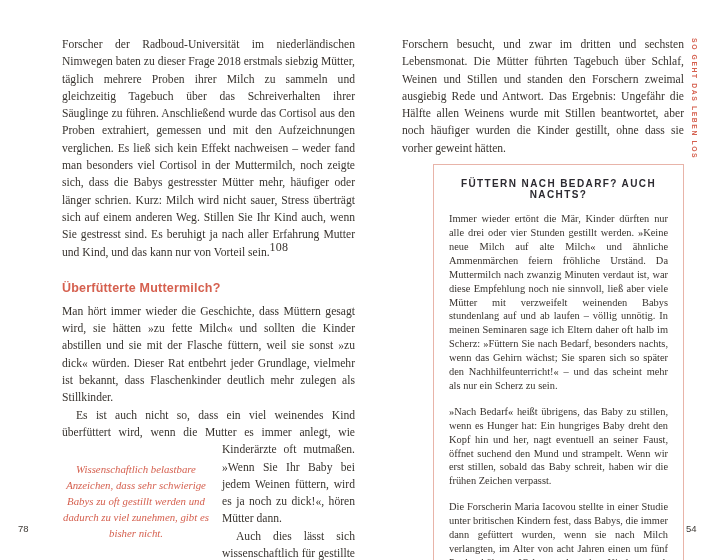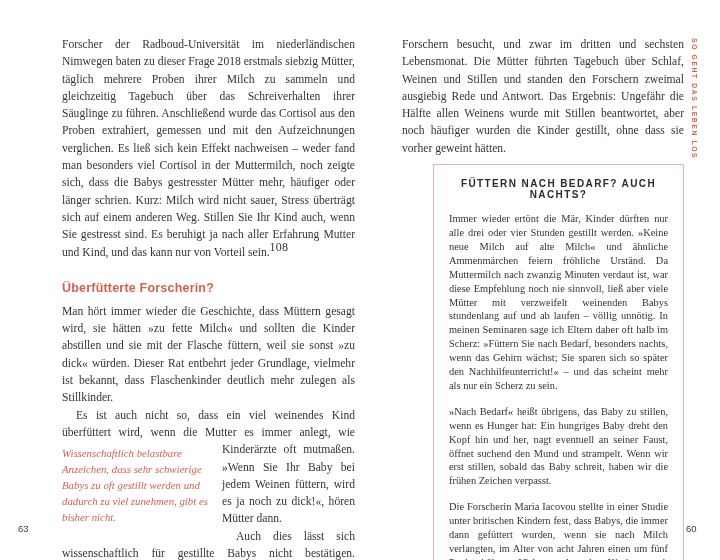--- a/index.html
+++ b/index.html
@@ -44,22 +44,22 @@
     color: #d5604f;
     letter-spacing: 0.2px;
     text-align: left;
     text-indent: 0;
   }
 
   
   .margin-note {
     float: left;
     width: 148px;
-    margin: 4px 12px 6px 0;
-    text-align: left;
+    margin: 20px 12px 6px 0;
+    text-align: center;
     text-indent: 0;
     font-style: italic;
     font-size: 10.8px;
     line-height: 16px;
     color: #d5604f;
   }
 
   
   .info-box {
     margin: 7px 0 0 31px;
@@ -114,21 +114,21 @@
 </style>
 </head>
 <body>
 
 <div class="spread">
 
   <div class="page-col col-left">
 
     <p class="body-para"><span>Forscher der Radboud-Universität im niederländischen Nimwegen baten zu dieser Frage 2018 erstmals siebzig Mütter, täglich mehrere Proben ihrer Milch zu sammeln und gleichzeitig Tagebuch über das Schreiverhalten ihrer Säuglinge zu führen. Anschließend wurde das Cortisol aus den Proben extrahiert, gemessen und mit den Aufzeichnungen verglichen. Es ließ sich kein Effekt nachweisen – weder fand man besonders viel Cortisol in der Muttermilch, noch zeigte sich, dass die Babys gestresster Mütter mehr, häufiger oder länger schrien. Kurz: Milch wird nicht sauer, Stress überträgt sich auf einem anderen Weg. Stillen Sie Ihr Kind auch, wenn Sie gestresst sind. Es beruhigt ja nach aller Erfahrung Mutter und Kind, und das kann nur von Vorteil sein.</span><sup class="fnote">108</sup></p>
 
-    <h2 class="section-heading">Überfütterte Forscherin?</h2>
+    <h2 class="section-heading">Überfütterte Muttermilch?</h2>
 
     <p class="body-para">Man hört immer wieder die Geschichte, dass Müttern gesagt wird, sie hätten »zu fette Milch« und sollten die Kinder abstillen und sie mit der Flasche füttern, weil sie sonst »zu dick« würden. Dieser Rat entbehrt jeder Grundlage, vielmehr ist bekannt, dass Flaschenkinder deutlich mehr zulegen als Stillkinder.</p>
 
     <p class="body-para indent"><span>Es ist auch nicht so, dass ein viel weinendes Kind überfüttert wird, wenn die Mutter es immer anlegt, wie Kinderärzte oft </span><span class="margin-note">Wissenschaftlich belastbare Anzeichen, dass sehr schwierige Babys zu oft gestillt werden und dadurch zu viel zunehmen, gibt es bisher nicht.</span><span>mutmaßen. »Wenn Sie Ihr Baby bei jedem Weinen füttern, wird es ja noch zu dick!«, hören Mütter dann.</span></p>
 
     <p class="body-para indent">Auch dies lässt sich wissenschaftlich für gestillte Babys nicht bestätigen. Besonders Stillkinder neigen ohnehin nicht zu übermäßiger Gewichtszunahme, da Muttermilch optimal auf ihren Organismus abgestimmt ist. Und Mütter neigen offenbar nicht dazu, ihre Babys zu überfüttern: Im Jahr 2014 wurden 154 Mutter-Kind-Paare zweimal von</p>
 
   </div>
 
   <div class="page-col col-right">
@@ -139,16 +139,16 @@
       <h3 class="info-box-heading">FÜTTERN NACH BEDARF? AUCH NACHTS?</h3>
       <p class="box-para">Immer wieder ertönt die Mär, Kinder dürften nur alle drei oder vier Stunden gestillt werden. »Keine neue Milch auf alte Milch« und ähnliche Ammenmärchen feiern fröhliche Urständ. Da Muttermilch nach zwanzig Minuten verdaut ist, war diese Empfehlung noch nie sinnvoll, ließ aber viele Mütter mit verzweifelt weinenden Babys stundenlang auf und ab laufen – völlig unnötig. In meinen Seminaren sage ich Eltern daher oft halb im Scherz: »Füttern Sie nach Bedarf, besonders nachts, wenn das Gehirn wächst; Sie sparen sich so später den Nachhilfeunterricht!« – und das scheint mehr als nur ein Scherz zu sein.</p>
       <p class="box-para">»Nach Bedarf« heißt übrigens, das Baby zu stillen, wenn es Hunger hat: Ein hungriges Baby dreht den Kopf hin und her, nagt eventuell an seiner Faust, öffnet suchend den Mund und strampelt. Wenn wir erst stillen, sobald das Baby schreit, haben wir die frühen Zeichen verpasst.</p>
       <p class="box-para"><span>Die Forscherin Maria Iacovou stellte in einer Studie unter britischen Kindern fest, dass Babys, die immer dann gefüttert wurden, wenn sie nach Milch verlangten, im Alter von acht Jahren einen um fünf Punkte höheren IQ hatten als andere Kinder – auch solche, die mit künstlicher Säuglingsnahrung gefüttert wurden.</span></p>
     </div>
 
   </div>
 
   <div class="running-head">SO GEHT DAS LEBEN LOS</div>
 
-  <div class="page-number pn-left">63</div>
-  <div class="page-number pn-right">60</div>
+  <div class="page-number pn-left">78</div>
+  <div class="page-number pn-right">54</div>
 
 </div>
 
 </body></html>

